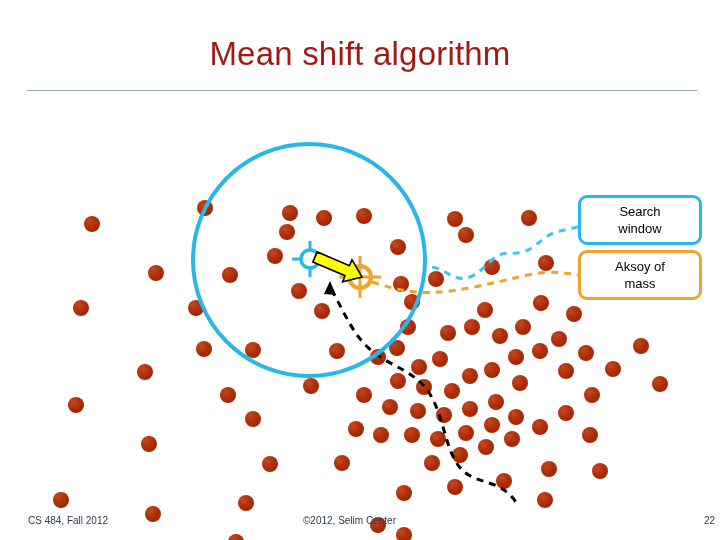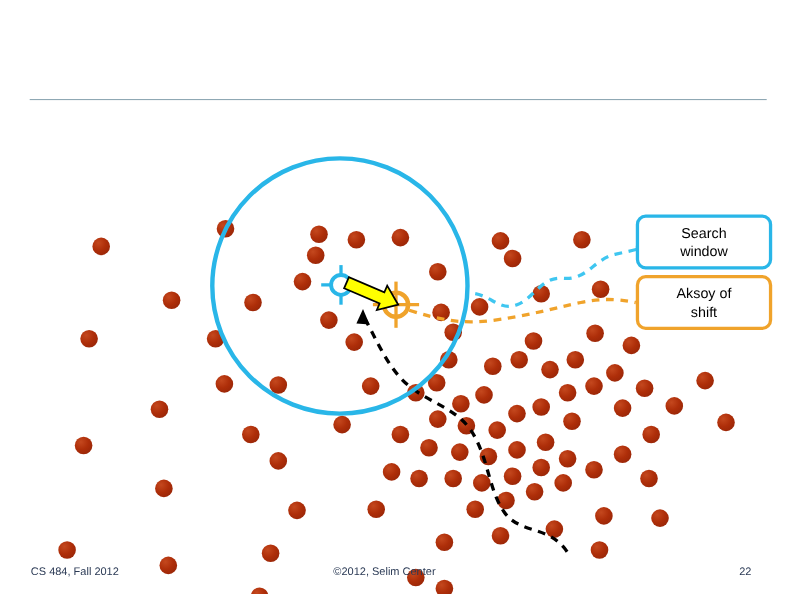--- a/index.html
+++ b/index.html
@@ -104,27 +104,28 @@
     height: 35px;
   }
   .footer-text {
     position: absolute;
     font-size: 10px;
     color: #2B3A55;
     white-space: nowrap;
   }
   #footer-left  { left: 28px;  top: 10px; }
   #footer-mid   { left: 303px; top: 10px; }
-  #footer-right { left: 672px; top: 10px; }
+  #footer-right { left: 704px; top: 10px; }
 </style>
 </head>
 <body>
 
 <div id="slide">
 
+  <div id="title">Mean shift algorithm</div>
   <div id="title-rule"></div>
 
   <div id="canvas">
 
     <div id="dots-layer">
         <div class="dot" style="left: 84px; top: 121px;"></div>
         <div class="dot" style="left: 197px; top: 105px;"></div>
         <div class="dot" style="left: 148px; top: 170px;"></div>
         <div class="dot" style="left: 73px; top: 205px;"></div>
         <div class="dot" style="left: 68px; top: 302px;"></div>
@@ -249,21 +250,21 @@
     <div id="callout-search" class="callout">
       <div>
         <span>Search</span><br>
         <span>window</span>
       </div>
     </div>
 
     <div id="callout-center" class="callout">
       <div>
         <span>Aksoy of</span><br>
-        <span>shift</span>
+        <span>mass</span>
       </div>
     </div>
 
   </div>
 
   <div id="footer">
     <div id="footer-left" class="footer-text">CS 484, Fall 2012</div>
     <div id="footer-mid" class="footer-text">©2012, Selim Center</div>
     <div id="footer-right" class="footer-text">22</div>
   </div>

